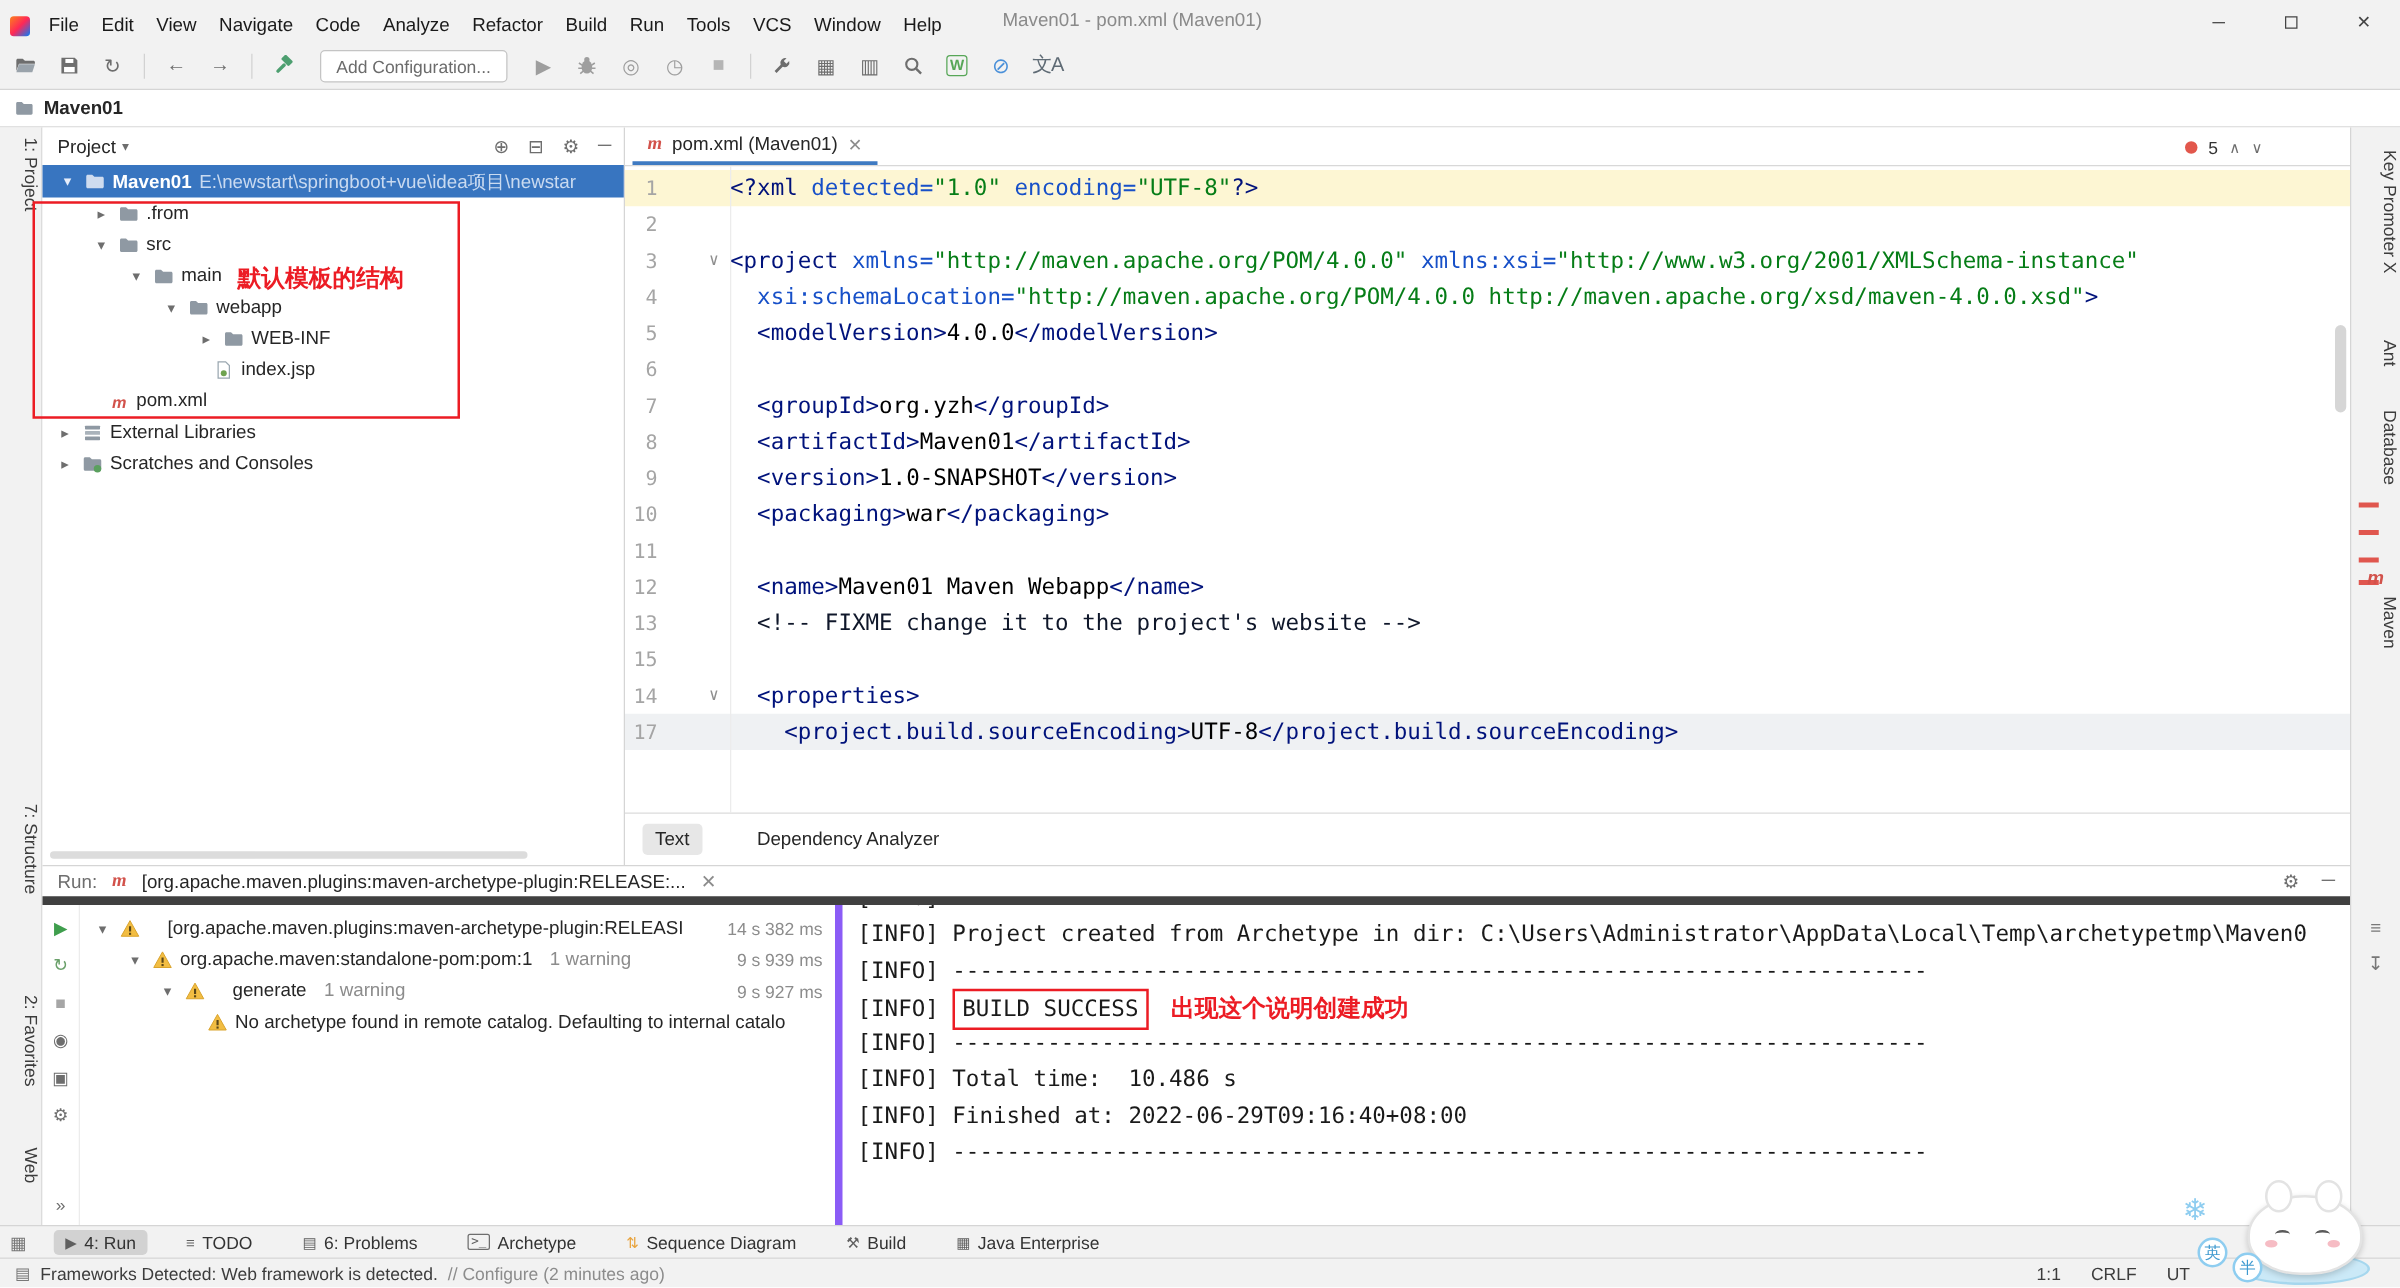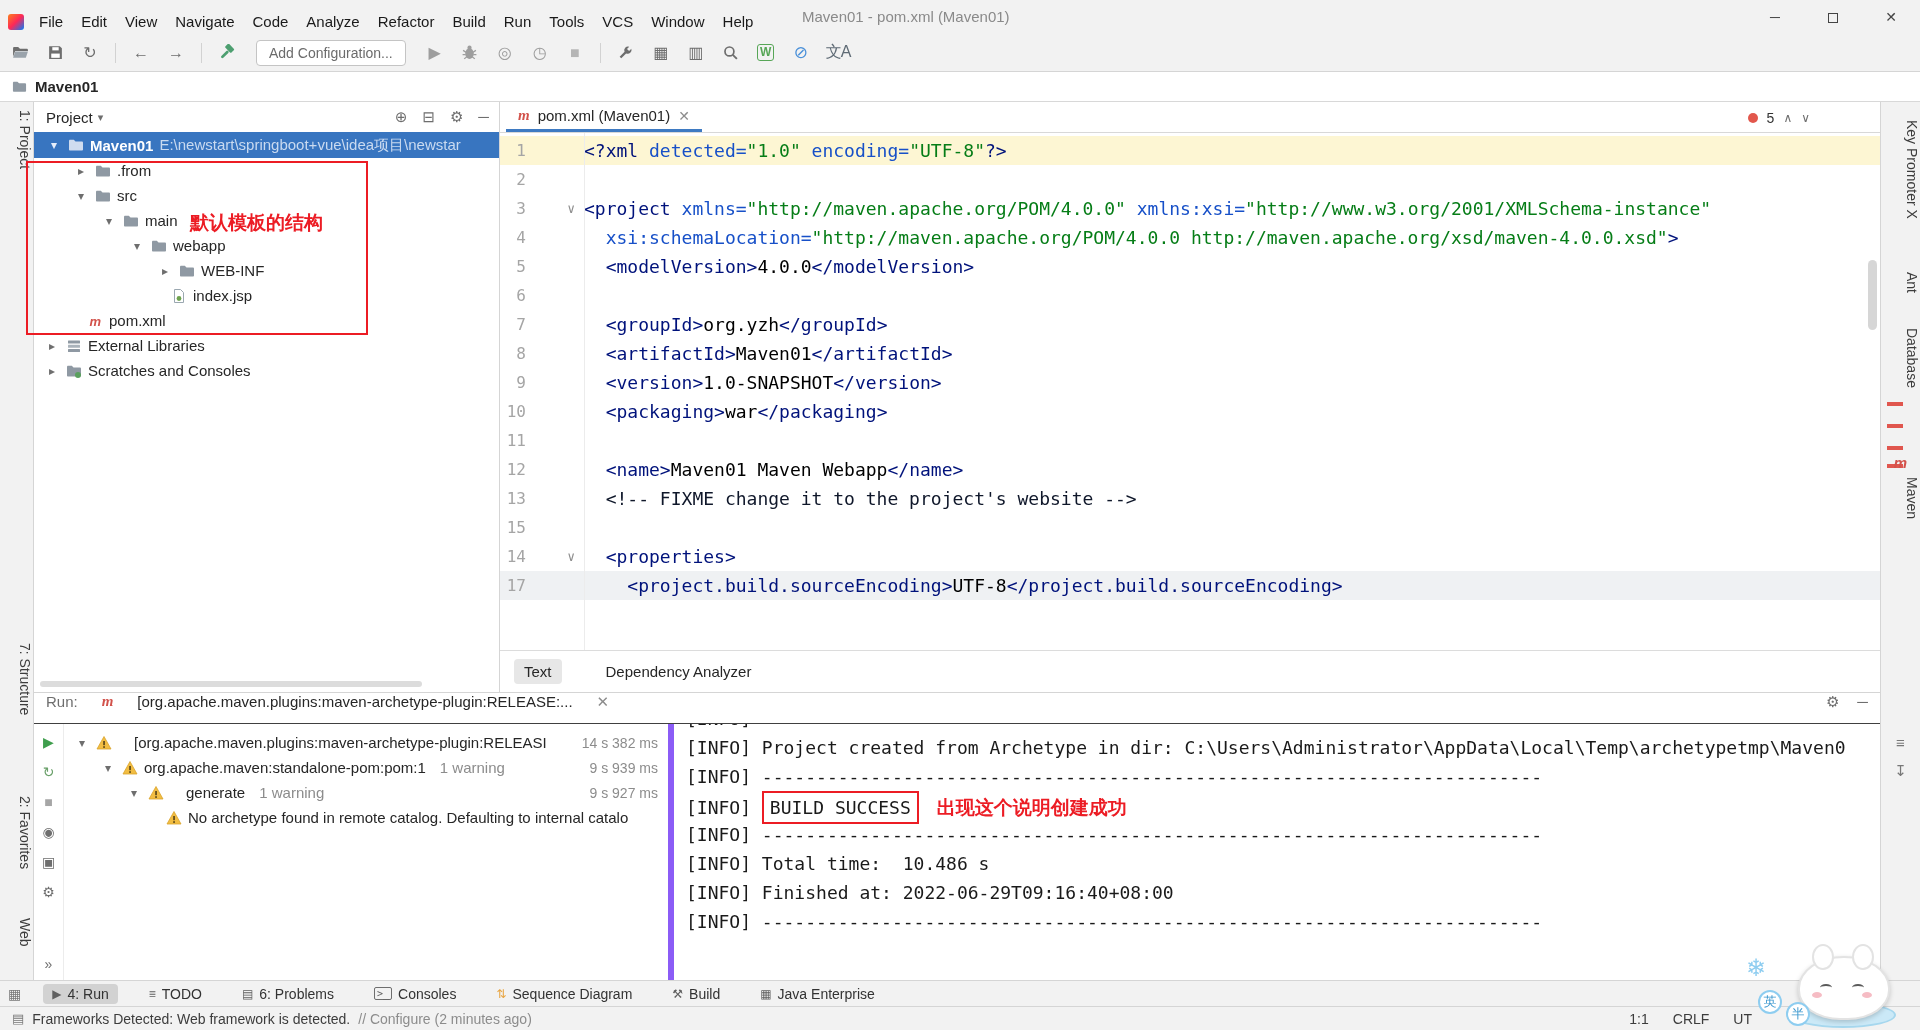--- a/index.html
+++ b/index.html
@@ -1,21 +1,21 @@
 <!DOCTYPE html>
 <html><head>
 <meta charset="utf-8">
 <style>
   * { margin:0; padding:0; box-sizing:border-box; }
   html,body { width:1920px; height:1030px; overflow:hidden; }
   body { font-family:"Liberation Sans", sans-serif; background:#fff; position:relative; color:#262626; }
 
   
   .titlebar { position:absolute; top:0; left:0; right:0; height:44px; background:#f2f2f2;
-              border-bottom:1px solid #3b82f6; display:flex; align-items:center; padding:0 0 0 8px; }
+              border-bottom:3px solid #3b82f6; display:flex; align-items:center; padding:0 0 0 8px; }
   .app-icon { width:16px; height:16px; border-radius:3px; margin-right:6px; flex:none;
               background:linear-gradient(135deg,#fc801d 0%,#fe2857 50%,#007eff 100%); }
   .menubar { display:flex; }
   .menu-item { padding:3px 9px; font-size:15px; color:#1a1a1a; }
   .win-title { position:absolute; left:802px; top:0; line-height:34px; color:#8a8a8a; font-size:15px; }
   .win-controls { position:absolute; right:0; top:0; height:34px; display:flex; }
   .win-btn { width:58px; text-align:center; line-height:34px; color:#444; font-size:14px; }
   .maxbox { display:inline-block; width:10px; height:10px; border:1.5px solid #444; vertical-align:middle; }
 
   
@@ -95,22 +95,22 @@
   .tk-link { color:#223a9e; text-decoration:underline; }
   .ed-scroll { position:absolute; right:3px; top:158px; width:9px; height:70px; background:rgba(0,0,0,.16); border-radius:5px; }
   .ed-bottom-tabs { position:absolute; left:0; right:0; bottom:0; height:42px; border-top:1px solid #dcdcdc;
                     display:flex; align-items:center; gap:34px; padding-left:14px; font-size:15px; }
   .edb-tab { padding:4px 10px; border-radius:4px; }
   .edb-tab.active { background:#e7e7e7; }
 
   
   .run-panel { position:absolute; left:34px; right:40px; top:692px; height:288px; background:#fff;
                border-top:1px solid #d5d5d5; }
-  .rp-header { height:31px; display:flex; align-items:flex-start; gap:24px; padding:0 12px; font-size:15px;
-               border-bottom:1px solid #404040; }
+  .rp-header { height:31px; display:flex; align-items:center; gap:12px; padding:0 12px; font-size:15px;
+               border-bottom:7px solid #404040; }
   .rp-run-label { color:#6e6e6e; }
   .rp-close { color:#8c8c8c; }
   .rp-tools { margin-left:auto; display:flex; gap:18px; color:#6e6e6e; font-size:15px; }
   .rp-body { position:absolute; top:31px; left:0; right:0; bottom:0; display:flex; }
   .rp-toolcol { width:30px; flex:none; border-right:1px solid #ececec; display:flex; flex-direction:column;
                 align-items:center; padding:10px 0 8px; gap:14px; font-size:14px; color:#6e6e6e; }
   .rp-tc-run { color:#3f9e4d; }
   .rp-tc-rerun { color:#6aa06a; }
   .rp-tc-stop { color:#a6a6a6; }
   .rp-tc-more { margin-top:auto; }
@@ -606,21 +606,21 @@
     <div class="bb-item">
       <span class="bb-icon bi-todo">≡</span>
       <span>TODO</span>
     </div>
     <div class="bb-item">
       <span class="bb-icon bi-problems">▤</span>
       <span>6: Problems</span>
     </div>
     <div class="bb-item">
       <span class="bb-icon bi-terminal">&gt;_</span>
-      <span>Consoles</span>
+      <span>Archetype</span>
     </div>
     <div class="bb-item">
       <span class="bb-icon bi-sequence">⇅</span>
       <span>Sequence Diagram</span>
     </div>
     <div class="bb-item">
       <span class="bb-icon bi-build">⚒</span>
       <span>Build</span>
     </div>
     <div class="bb-item">

